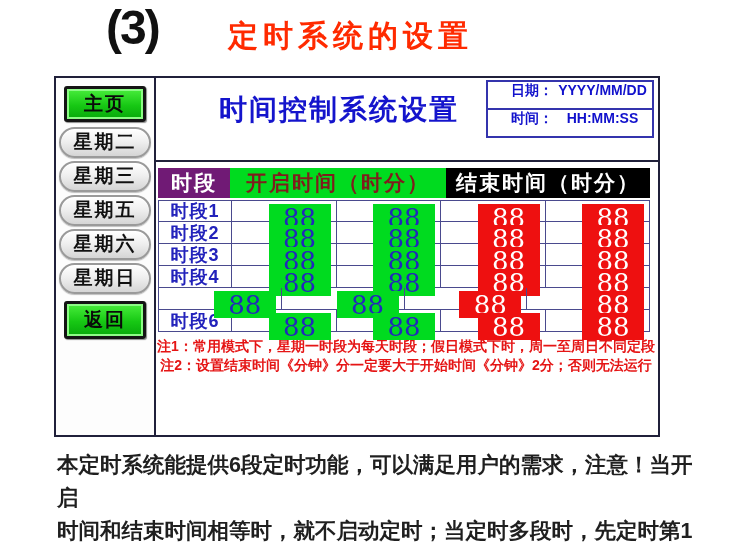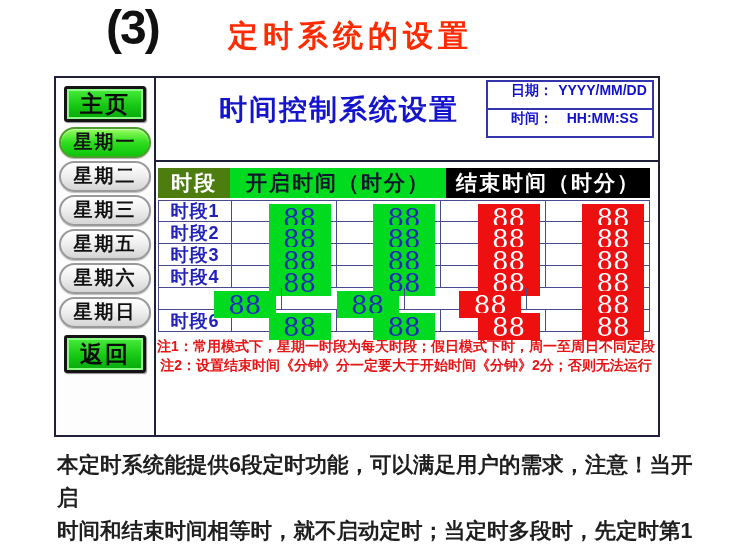--- a/index.html
+++ b/index.html
@@ -16,21 +16,21 @@
   .panel { position: absolute; left: 54px; top: 76px; width: 606px; height: 361px;
     border: 2px solid #20203a; background: #fff; display: flex; }
 
   
   .sidebar { width: 100px; border-right: 2px solid #20203a; display: flex;
     flex-direction: column; align-items: center; padding-top: 8px; background: #fdfdfd; }
   .btn-frame { width: 82px; height: 36px; border: 3px solid #141414; border-radius: 3px;
     background: linear-gradient(180deg, #49ee3c 0%, #17c814 55%, #06a80a 100%);
     box-shadow: inset 0 0 0 2px #8dfc86, 1px 1px 1px rgba(0,0,0,.45);
     display: flex; align-items: center; justify-content: center;
-    font-size: 23px; font-weight: 800; color: #0a0a0a; letter-spacing: 2px; cursor: pointer; }
+    font-size: 19px; font-weight: 800; color: #0a0a0a; letter-spacing: 2px; cursor: pointer; }
   .btn-home { margin-bottom: 3px; }
   .btn-back { margin-top: 6px; height: 38px; }
   .pill { width: 92px; height: 31px; margin: 1.5px 0; border-radius: 16px;
     border: 2px solid #9a9a9a;
     background: linear-gradient(180deg, #ffffff 0%, #f0f0f0 45%, #d5d5d5 100%);
     box-shadow: inset 0 1px 1px #fff, 0 1px 1px rgba(0,0,0,.25);
     display: flex; align-items: center; justify-content: center;
     font-size: 19px; font-weight: 800; color: #111; letter-spacing: 2px; cursor: pointer; }
   .pill.active { border-color: #4d9e2c;
     background: linear-gradient(180deg, #96ff60 0%, #2ede1e 50%, #0ec40c 100%);
@@ -45,22 +45,22 @@
     border: 2px solid #3434ad; background: #fff; display: flex; flex-direction: column; }
   .dt-row { flex: 1; display: flex; align-items: flex-start; padding-left: 23px;
     color: #1111cc; font-size: 14px; font-weight: 700; }
   .dt-row.first { border-bottom: 2px solid #3434ad; }
   .dt-value { flex: 1; text-align: center; font-weight: 700; }
 
   
   .table-area { margin: 6px 4px 0 2px; width: 492px; }
   .thead { display: flex; height: 30px; font-weight: 800; font-size: 21px; }
   .th { display: flex; align-items: center; justify-content: center; letter-spacing: 2px; }
-  .th-period { width: 74px; background: #4d7c0f; color: #ffffff; text-align: center; }
-  .th-start  { width: 221px; background: #00db1f; color: #0f172a; }
+  .th-period { width: 74px; background: #701a75; color: #ffffff; text-align: center; }
+  .th-start  { width: 221px; background: #00db1f; color: #7f1d1d; }
   .th-end    { width: 209px; background: #000000; color: #ffffff; }
   .trow { display: flex; height: 22px; border: 1px solid #4a4a8e; border-top: none; }
   .trow.first { border-top: 1px solid #4a4a8e; margin-top: 2px; }
   .td-label { width: 73px; border-right: 1px solid #4a4a8e; display: flex; align-items: center;
     justify-content: center; color: #2222bb; font-size: 18px; font-weight: 700; letter-spacing: 1px; }
   .td-cell { flex: 1; border-right: 1px solid #4a4a8e; position: relative; }
   .td-cell:last-child { border-right: none; }
   .val-box { position: absolute; right: 5px; top: 3px; width: 62px; height: 27px;
     display: flex; align-items: center; justify-content: center;
     font-size: 26px; font-weight: 500; cursor: pointer;
@@ -79,21 +79,20 @@
 </head>
 <body>
 
 <div class="page-title-num">(3)</div>
 <div class="page-title-text">定时系统的设置</div>
 
 <div class="panel">
 
   <div class="sidebar">
     <div class="btn-frame btn-home">主页</div>
-    <div class="pill active">星期一</div>
     <div class="pill">星期二</div>
     <div class="pill">星期三</div>
     <div class="pill">星期五</div>
     <div class="pill">星期六</div>
     <div class="pill">星期日</div>
     <div class="btn-frame btn-back">返回</div>
   </div>
 
   <div class="content">
 

